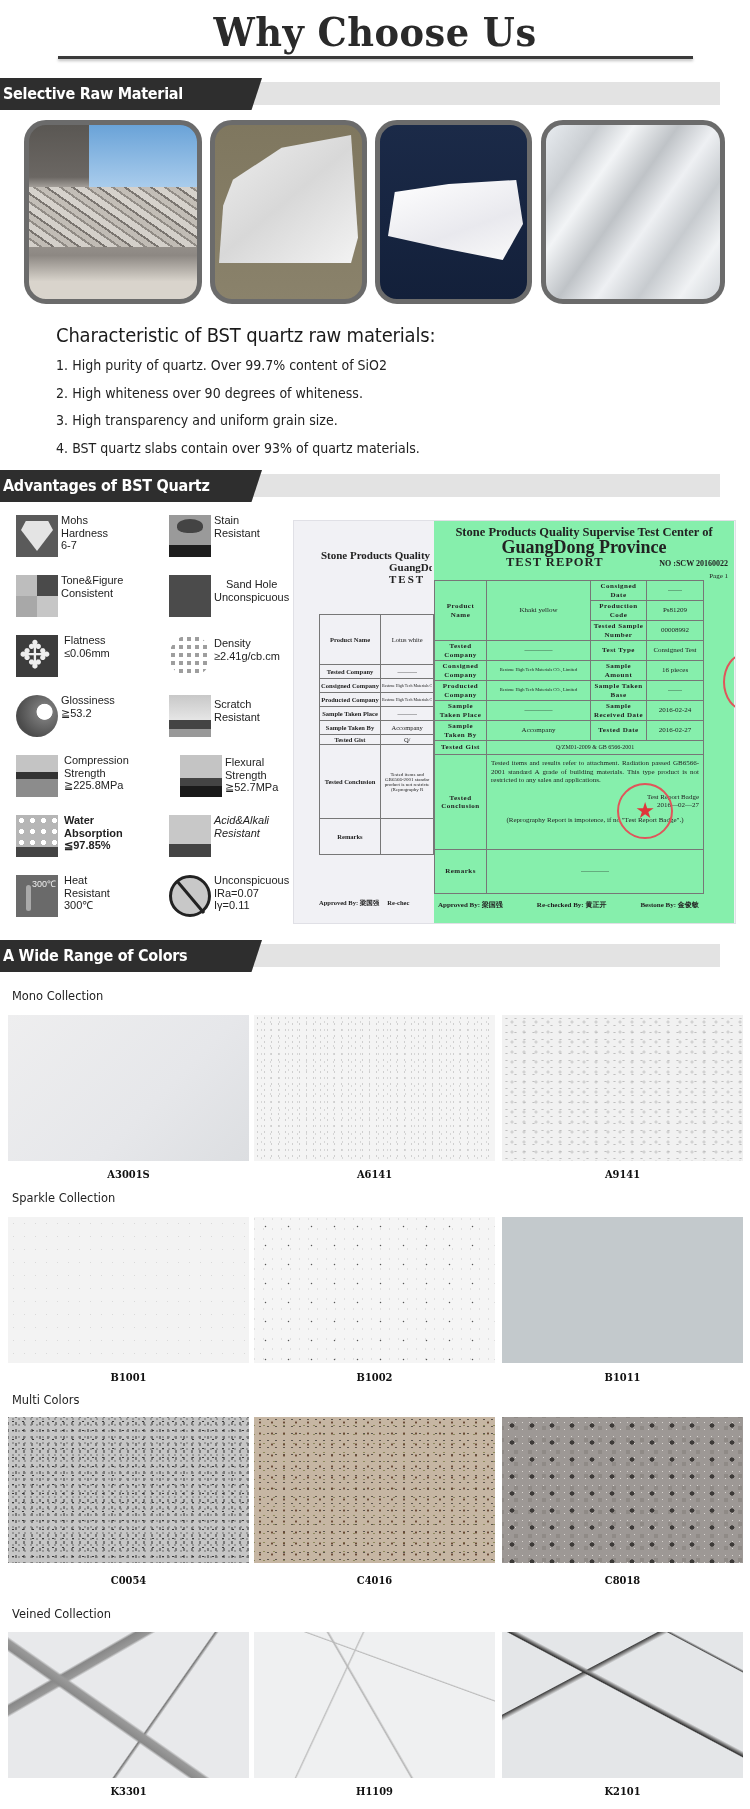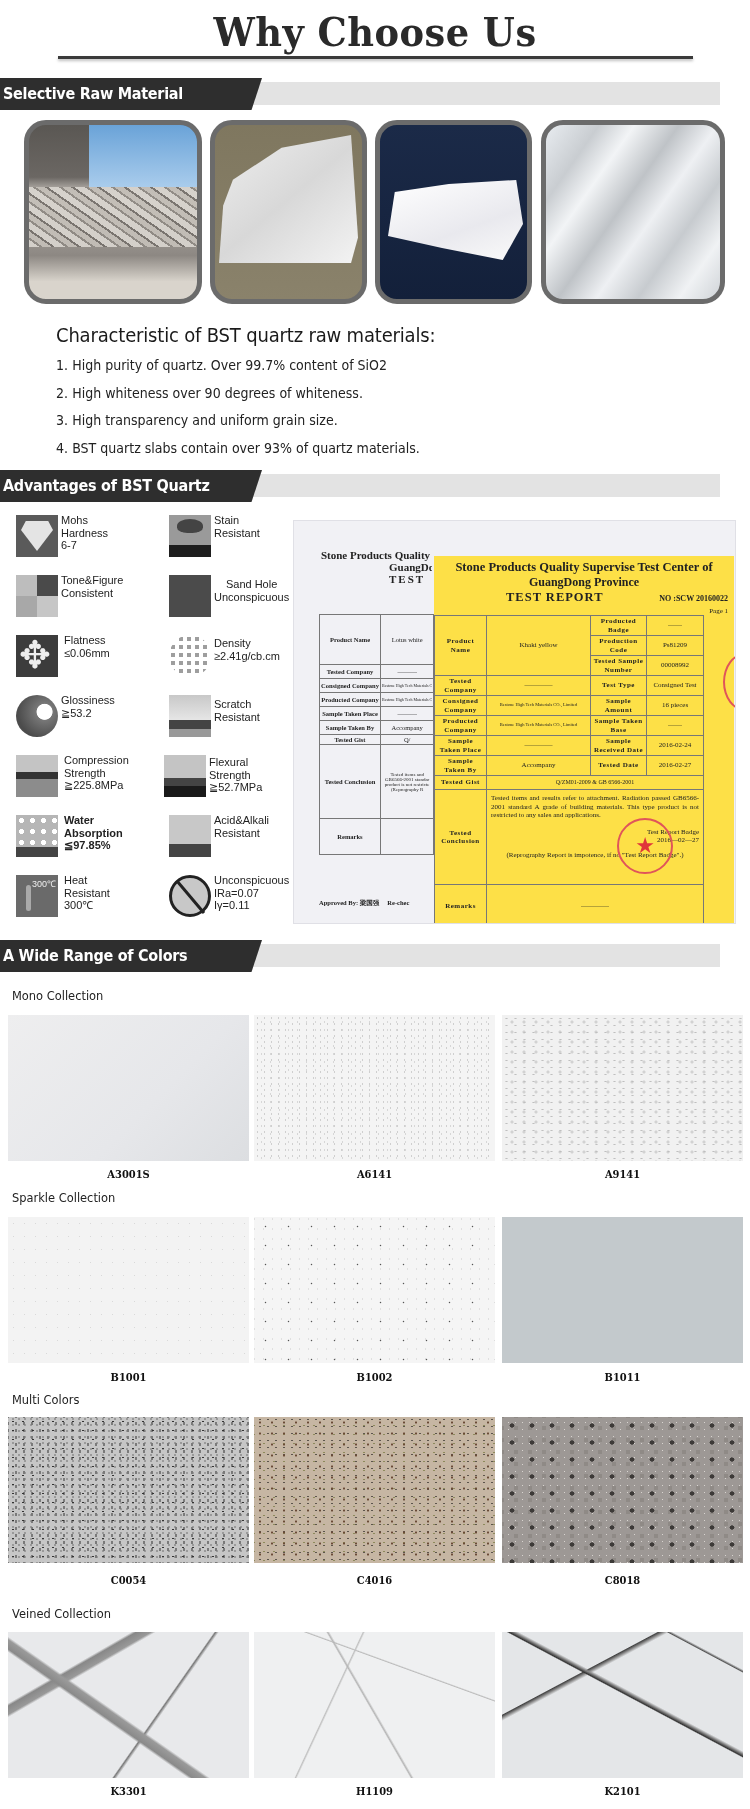--- a/index.html
+++ b/index.html
@@ -56,23 +56,23 @@
   .icon-rad { background: #c8c8c8; border-radius: 50%; border: 3px solid #222; }
   .icon-rad::after { content: ""; position: absolute; left: 17px; top: -2px; width: 3px; height: 42px; background: #222; transform: rotate(-40deg); }
 
   .cert { position: absolute; top: 520px; left: 293px; width: 443px; height: 404px; background: #f1f1f5; border: 1px solid #e0e0e6; overflow: hidden; font-family: "Liberation Serif", serif; color: #222; }
   .cert-back { position: absolute; left: 25px; top: 28px; width: 113px; height: 370px; }
   .cert-back .t1 { font-weight: bold; font-size: 11px; text-align: center; white-space: nowrap; overflow: hidden; }
   .cert-back .t2 { font-weight: bold; font-size: 11px; padding-left: 70px; white-space: nowrap; overflow: hidden; }
   .cert-back .t3 { font-weight: bold; font-size: 11px; padding-left: 70px; letter-spacing: 2px; white-space: nowrap; overflow: hidden; }
   .cert-back table { position: absolute; top: 65px; left: 0; width: 113px; border-collapse: collapse; font-size: 6.5px; }
   .cert-back td { border: 1px solid #777; padding: 1px; text-align: center; vertical-align: middle; overflow: hidden; white-space: nowrap; }
-  .cert-front { position: absolute; left: 140px; top: 0; width: 300px; height: 404px; background: #fde047; margin-top: 35px; }
+  .cert-front { position: absolute; left: 140px; top: 0; width: 300px; height: 404px; background: #86efac; }
   .cert-front .h1 { text-align: center; font-weight: bold; font-size: 12.5px; margin-top: 4px; line-height: 15px; }
-  .cert-front .h2 { text-align: center; font-weight: bold; font-size: 12px; line-height: 15px; }
+  .cert-front .h2 { text-align: center; font-weight: bold; font-size: 18px; line-height: 15px; }
   .cert-front .h3 { font-weight: bold; font-size: 12.5px; line-height: 15px; padding-left: 72px; letter-spacing: 1px; position: relative; }
   .cert-front .h3 .no { position: absolute; right: 6px; top: 1px; font-size: 8px; letter-spacing: 0; }
   .cert-front .page { text-align: right; font-size: 7px; padding-right: 6px; margin-top: 2px; }
   .cert-front table { width: 270px; border-collapse: collapse; font-size: 7px; margin-left: 0; }
   .cert-front td { border: 1px solid #777; padding: 1px 2px; text-align: center; vertical-align: middle; line-height: 8.5px; }
   .cert-front td.lbl { font-weight: bold; letter-spacing: 0.5px; }
   .cert-front td.tiny { font-size: 4.5px; }
   .cert-front td.concl { text-align: justify; font-size: 7px; padding: 4px; vertical-align: top; height: 95px; position: relative; }
   .cert-front .sig { font-size: 7px; font-weight: bold; margin-top: 6px; display: flex; gap: 34px; padding-left: 4px; }
   .stamp { position: absolute; width: 56px; height: 56px; border: 2px solid #e0555a; border-radius: 50%; color: #e0353a; text-align: center; line-height: 52px; font-size: 22px; }
@@ -189,37 +189,37 @@
       </div>
   </div>
   <div class="adv-item" style="left:0;top:240px;">
     <div class="adv-icon icon-compress"></div>
     <div class="adv-text" style="left:48px;">
         <div>Compression</div>
         <div>Strength</div>
         <div>≧225.8MPa</div>
       </div>
   </div>
-  <div class="adv-item" style="left:148px;top:240px;">
+  <div class="adv-item" style="left:164px;top:240px;">
     <div class="adv-icon icon-flex"></div>
     <div class="adv-text" style="top:1px;">
         <div>Flexural</div>
         <div>Strength</div>
         <div>≧52.7MPa</div>
       </div>
   </div>
   <div class="adv-item" style="left:0;top:300px;font-weight:bold;">
     <div class="adv-icon icon-water"></div>
     <div class="adv-text" style="left:48px;">
         <div>Water</div>
         <div>Absorption</div>
         <div>≦97.85%</div>
       </div>
   </div>
-  <div class="adv-item" style="left:153px;top:300px;">
+  <div class="adv-item" style="left:153px;top:300px;font-style:italic;">
     <div class="adv-icon icon-acid"></div>
     <div class="adv-text">
         <div>Acid&amp;Alkali</div>
         <div>Resistant</div>
       </div>
   </div>
   <div class="adv-item" style="left:0;top:360px;">
     <div class="adv-icon icon-heat"></div>
     <div class="adv-text" style="left:48px;">
         <div>Heat</div>
@@ -288,21 +288,21 @@
   <div class="cert-front">
     <div class="h1">Stone Products Quality Supervise Test Center of</div>
     <div class="h2">GuangDong Province</div>
     <div class="h3"><span>TEST    REPORT</span><span class="no">NO :SCW 20160022</span></div>
     <div class="page">Page 1</div>
     <table>
       <tbody>
           <tr style="height:18px;">
             <td class="lbl" rowspan="3" style="width:52px;">Product Name</td>
             <td rowspan="3" style="width:104px;">Khaki yellow</td>
-            <td class="lbl" style="width:56px;">Producted Badge</td>
+            <td class="lbl" style="width:56px;">Consigned Date</td>
             <td>——</td>
           </tr>
       <tr style="height:18px;">
             <td class="lbl">Production Code</td>
             <td>Ps81209</td>
           </tr>
       <tr style="height:18px;">
             <td class="lbl">Tested Sample Number</td>
             <td>00008992</td>
           </tr>

